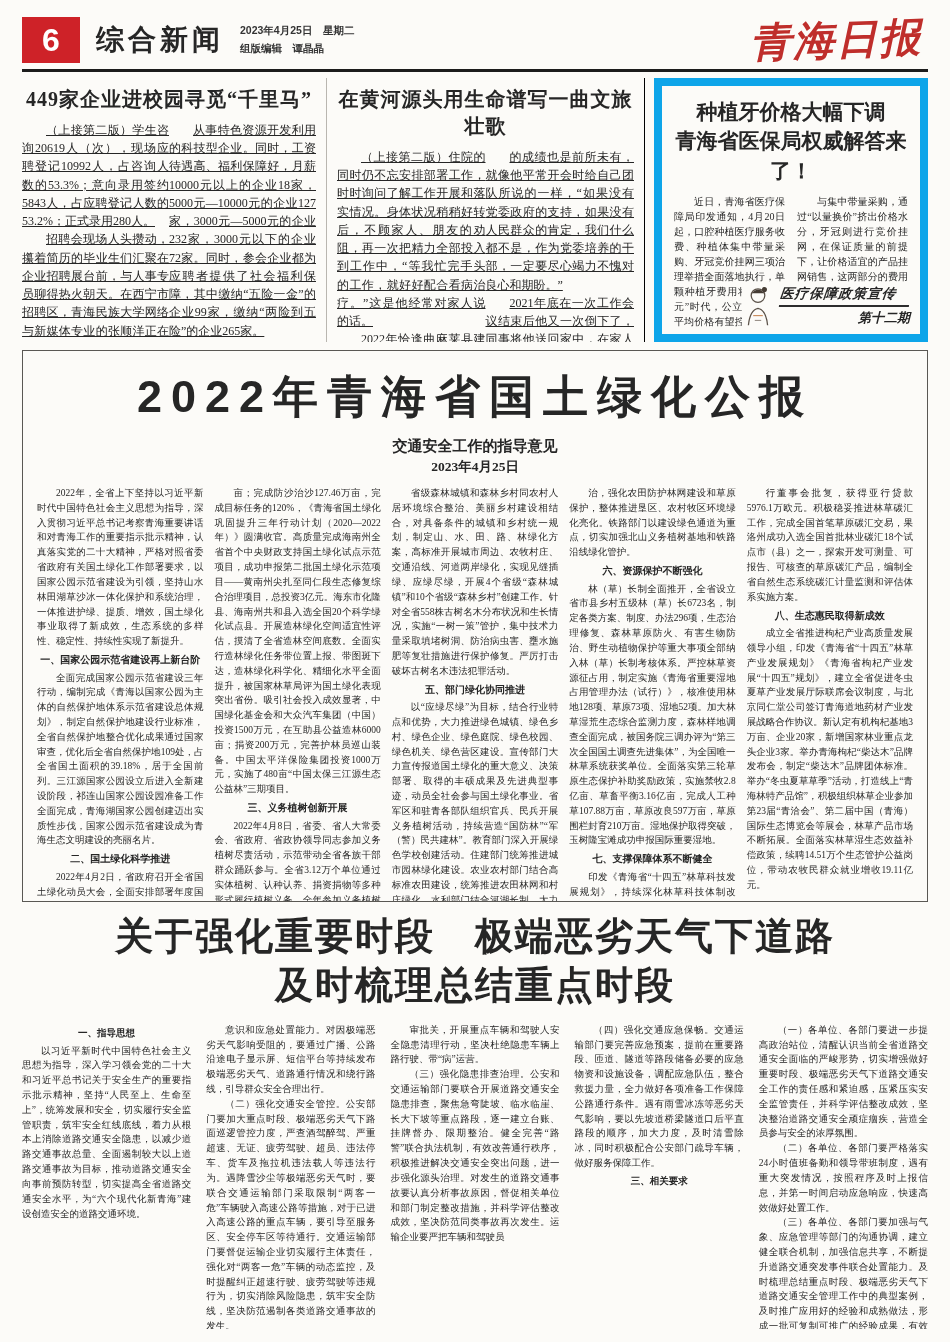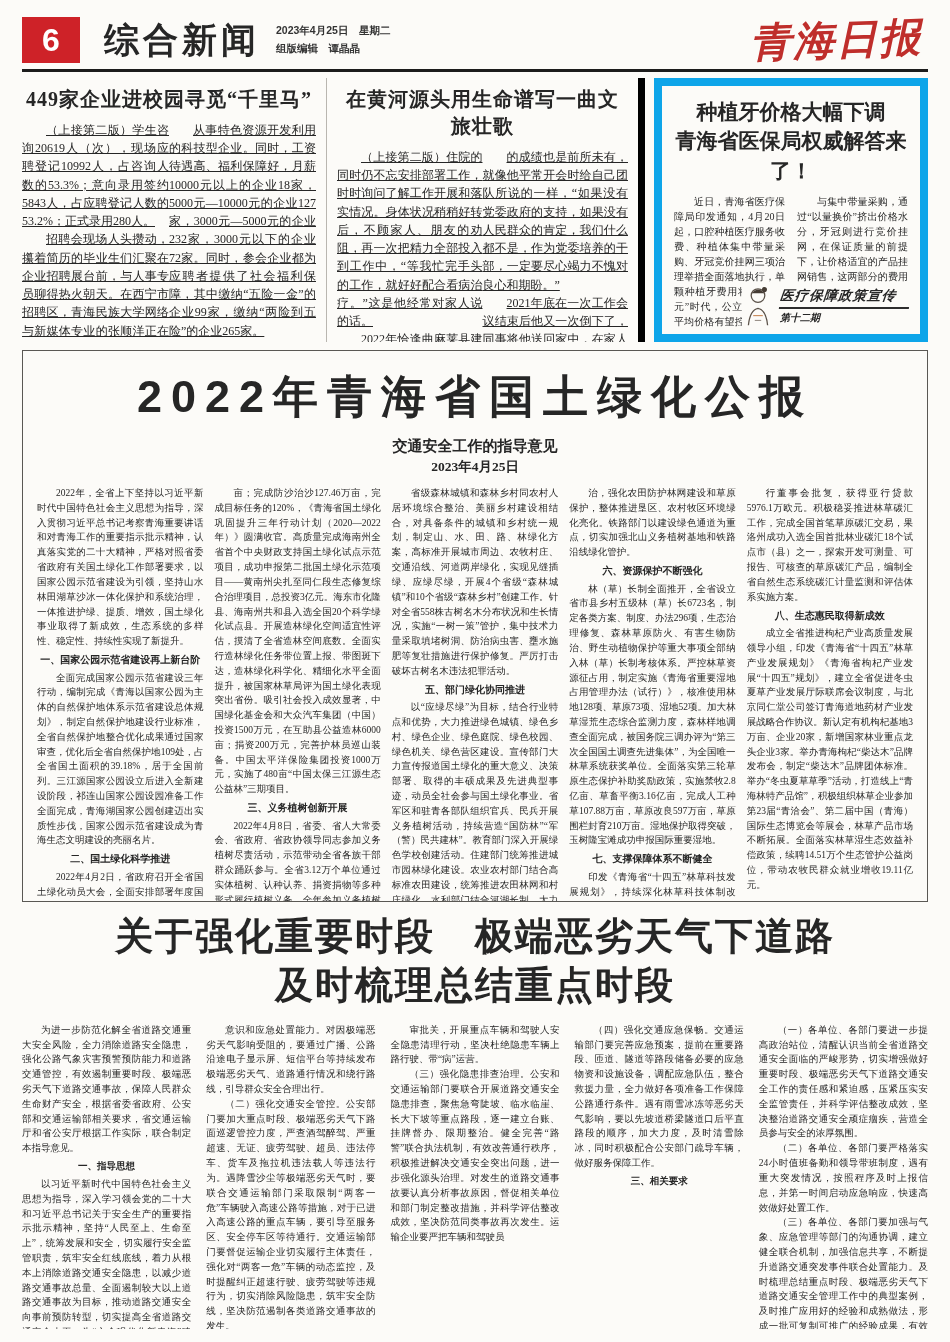--- a/index.html
+++ b/index.html
@@ -6,33 +6,33 @@
   html,body { background:#e9e7e2; }
   body { font-family:"Liberation Serif","DejaVu Serif",serif; color:#262626; }
   .page { width:950px; height:1342px; background:#fcfbf8; margin:0 auto; position:relative;
           padding:14px 22px 12px 22px; overflow:hidden; }
 
   
   .masthead-row { display:flex; align-items:center; height:52px; }
   .page-num { width:58px; height:46px; background:#ce2228; color:#fff; text-align:center;
               font:bold 32px/46px "Liberation Sans","DejaVu Sans",sans-serif; }
   .section-title { font-family:"Liberation Sans","DejaVu Sans",sans-serif; font-weight:900;
-                   font-size:35px; letter-spacing:4px; margin-left:24px; }
+                   font-size:28px; letter-spacing:4px; margin-left:16px; }
   .issue-meta { margin-left:16px; font-size:10.5px; font-weight:bold; line-height:1.7;
                 font-family:"Liberation Sans","DejaVu Sans",sans-serif; color:#333; }
   .masthead-logo { margin-left:auto; margin-right:6px; font-style:italic; font-weight:bold;
                    font-size:41px; color:#bf2e2b; letter-spacing:2px; transform:rotate(-2deg);
                    font-family:"DejaVu Serif",serif; }
   .head-rule { border:none; border-top:3px solid #1c1c1c; margin-top:3px; }
 
   
   .top-row { display:flex; margin-top:6px; height:264px; }
   .art { display:flex; flex-direction:column; overflow:hidden; }
   .art-jobs  { width:305px; padding:2px 10px 0 0; border-right:1px solid #b9b6b0; }
-  .art-river { width:318px; padding:2px 10px 0 10px; border-right:7px solid #000000; }
+  .art-river { width:318px; padding:2px 10px 0 10px; border-right:1px solid #000000; }
   .art-dental-wrap { flex:1; padding-left:9px; }
   .art-head { text-align:center; font-weight:bold; font-size:20px; letter-spacing:1px;
               margin:6px 0 8px 0; }
   .two-col { display:flex; flex:1; overflow:hidden;
              font-size:12px; line-height:1.52; text-align:justify;text-decoration:underline; }
   .para { text-indent:2em; }
   .sec-head { font-weight:bold; text-align:center; margin:3px 0;
               font-family:"Liberation Sans","DejaVu Sans",sans-serif; }
 
   
@@ -41,21 +41,21 @@
   .dental-head { text-align:center; font-weight:900; font-size:21px; line-height:1.4;
                  margin:4px 0 8px 0; }
   .dental-cols { display:flex; gap:12px; flex:1; overflow:hidden;
                  font-size:10px; line-height:1.5; text-align:justify; }
   .stamp { position:absolute; right:10px; bottom:7px; width:168px; display:flex;
            align-items:center; gap:6px; background:#fcfbf8; }
   .stamp-text { flex:1; }
   .stamp-title { font-style:italic; font-weight:bold; font-size:13.5px; letter-spacing:1px;
                  border-bottom:2px solid #2d2d2d; padding-bottom:2px; transform:skewX(-6deg);
                  white-space:nowrap; }
-  .stamp-issue { font-style:italic; font-weight:bold; font-size:10px; text-align:left;
+  .stamp-issue { font-style:italic; font-weight:bold; font-size:13px; text-align:right;
                  margin-top:2px; }
 
   
   .gongbao { border:1px solid #5a5854; margin-top:8px; height:552px; padding:10px 14px 8px 14px;
              overflow:hidden; }
   .gb-head { text-align:center; font-family:"Liberation Sans","DejaVu Sans",sans-serif;
              font-weight:900; font-size:45px; letter-spacing:9px; margin:6px 0 10px 0; }
   .gb-byline { text-align:center; font-weight:bold; font-size:15px; }
   .gb-date { text-align:center; font-weight:bold; font-size:13.5px; margin:2px 0 10px 0; }
   .gb-cols { display:flex; gap:11px; height:428px; overflow:hidden;
@@ -185,21 +185,20 @@
       </div>
   </section>
 
   <section class="traffic">
     <div class="tr-head">
       <div>关于强化重要时段　极端恶劣天气下道路</div>
       <div>及时梳理总结重点时段</div>
     </div>
     <div class="tr-cols">
         <div class="col">
-          <div class="para">为进一步防范化解全省道路交通重大安全风险，全力消除道路安全隐患，强化公路气象灾害预警预防能力和道路交通管控，有效遏制重要时段、极端恶劣天气下道路交通事故，保障人民群众生命财产安全，根据省委省政府、公安部和交通运输部相关要求，省交通运输厅和省公安厅根据工作实际，联合制定本指导意见。</div>
           <div class="sec-head">一、指导思想</div>
           <div class="para">以习近平新时代中国特色社会主义思想为指导，深入学习领会党的二十大和习近平总书记关于安全生产的重要指示批示精神，坚持“人民至上、生命至上”，统筹发展和安全，切实履行安全监管职责，筑牢安全红线底线，着力从根本上消除道路交通安全隐患，以减少道路交通事故总量、全面遏制较大以上道路交通事故为目标，推动道路交通安全向事前预防转型，切实提高全省道路交通安全水平，为“六个现代化新青海”建设创造安全的道路交通环境。</div>
         </div>
         <div class="col">
           <div class="para">意识和应急处置能力。对因极端恶劣天气影响受阻的，要通过广播、公路沿途电子显示屏、短信平台等持续发布极端恶劣天气、道路通行情况和绕行路线，引导群众安全合理出行。</div>
           <div class="para">（二）强化交通安全管控。公安部门要加大重点时段、极端恶劣天气下路面巡逻管控力度，严查酒驾醉驾、严重超速、无证、疲劳驾驶、超员、违法停车、货车及拖拉机违法载人等违法行为。遇降雪沙尘等极端恶劣天气时，要联合交通运输部门采取限制“两客一危”车辆驶入高速公路等措施，对于已进入高速公路的重点车辆，要引导至服务区、安全停车区等待通行。交通运输部门要督促运输企业切实履行主体责任，强化对“两客一危”车辆的动态监控，及时提醒纠正超速行驶、疲劳驾驶等违规行为，切实消除风险隐患，筑牢安全防线，坚决防范遏制各类道路交通事故的发生。</div>
         </div>
         <div class="col">
           <div class="para">审批关，开展重点车辆和驾驶人安全隐患清理行动，坚决杜绝隐患车辆上路行驶、带“病”运营。</div>
           <div class="para">（三）强化隐患排查治理。公安和交通运输部门要联合开展道路交通安全隐患排查，聚焦急弯陡坡、临水临崖、长大下坡等重点路段，逐一建立台账、挂牌督办、限期整治。健全完善“路警”联合执法机制，有效改善通行秩序，积极推进解决交通安全突出问题，进一步强化源头治理。对发生的道路交通事故要认真分析事故原因，督促相关单位和部门制定整改措施，并科学评估整改成效，坚决防范同类事故再次发生。运输企业要严把车辆和驾驶员</div>

